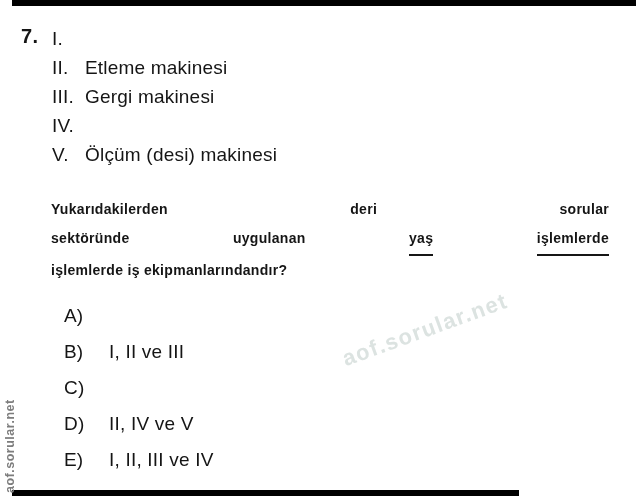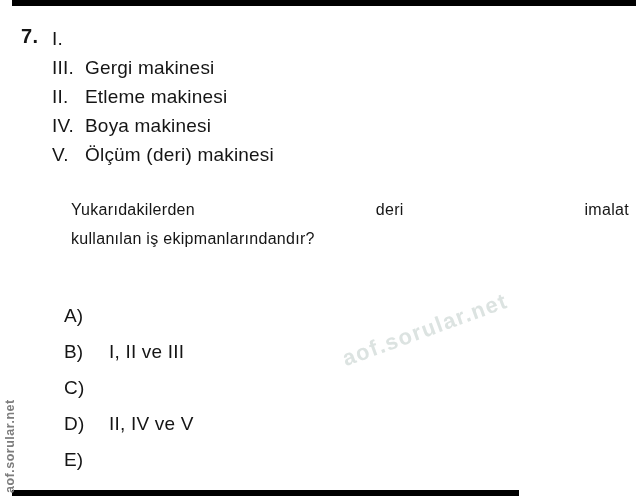--- a/index.html
+++ b/index.html
@@ -38,25 +38,25 @@
     top: 24px;
     font-size: 19px;
     letter-spacing: 0.2px;
   }
   .rlist .row { display: flex; height: 29px; line-height: 29px; }
   .rlist .num { width: 33px; flex: 0 0 33px; }
 
   
   .qtext {
     position: absolute;
-    left: 71px;
+    left: 51px;
     top: 195px;
     width: 558px;
-    font-size: 16px;
-    font-weight: normal;
+    font-size: 14px;
+    font-weight: bold;
     line-height: 29px;
     letter-spacing: 0.3px;
   }
   .jline { display: flex; justify-content: space-between; }
   .u { border-bottom: 2.5px solid #161616; padding-bottom: 1px; }
 
   
   .opts {
     position: absolute;
     left: 64px;
@@ -104,59 +104,65 @@
   <div class="wm-diagonal">aof.sorular.net</div>
   <div class="wm-vertical">aof.sorular.net</div>
 
   <div class="qnum">7.</div>
 
   <div class="rlist">
     <div class="row">
       <span class="num">I.</span>
     </div>
     <div class="row">
+      <span class="num">II.</span>
+      <span>Etleme makinesi</span>
+    </div>
+    <div class="row">
       <span class="num">III.</span>
       <span>Gergi makinesi</span>
     </div>
     <div class="row">
-      <span class="num">II.</span>
-      <span>Etleme makinesi</span>
-    </div>
-    <div class="row">
       <span class="num">IV.</span>
-      <span>Boya makinesi</span>
     </div>
     <div class="row">
       <span class="num">V.</span>
-      <span>Ölçüm (deri) makinesi</span>
+      <span>Ölçüm (desi) makinesi</span>
     </div>
   </div>
 
   <div class="qtext">
     <div class="jline">
       <span>Yukarıdakilerden</span>
       <span>deri</span>
-      <span>imalat</span>
+      <span>sorular</span>
     </div>
-    <div>kullanılan iş ekipmanlarındandır?</div>
+    <div class="jline">
+      <span>sektöründe</span>
+      <span>uygulanan</span>
+      <span class="u">yaş</span>
+      <span class="u">işlemlerde</span>
+    </div>
+    <div>işlemlerde iş ekipmanlarındandır?</div>
   </div>
 
   <div class="opts">
     <div class="opt">
       <span class="olabel">A)</span>
     </div>
     <div class="opt">
       <span class="olabel">B)</span>
       <span>I, II ve III</span>
     </div>
     <div class="opt">
       <span class="olabel">C)</span>
     </div>
     <div class="opt">
       <span class="olabel">D)</span>
       <span>II, IV ve V</span>
     </div>
     <div class="opt">
       <span class="olabel">E)</span>
+      <span>I, II, III ve IV</span>
     </div>
   </div>
 
 </div>
 
 </body></html>

